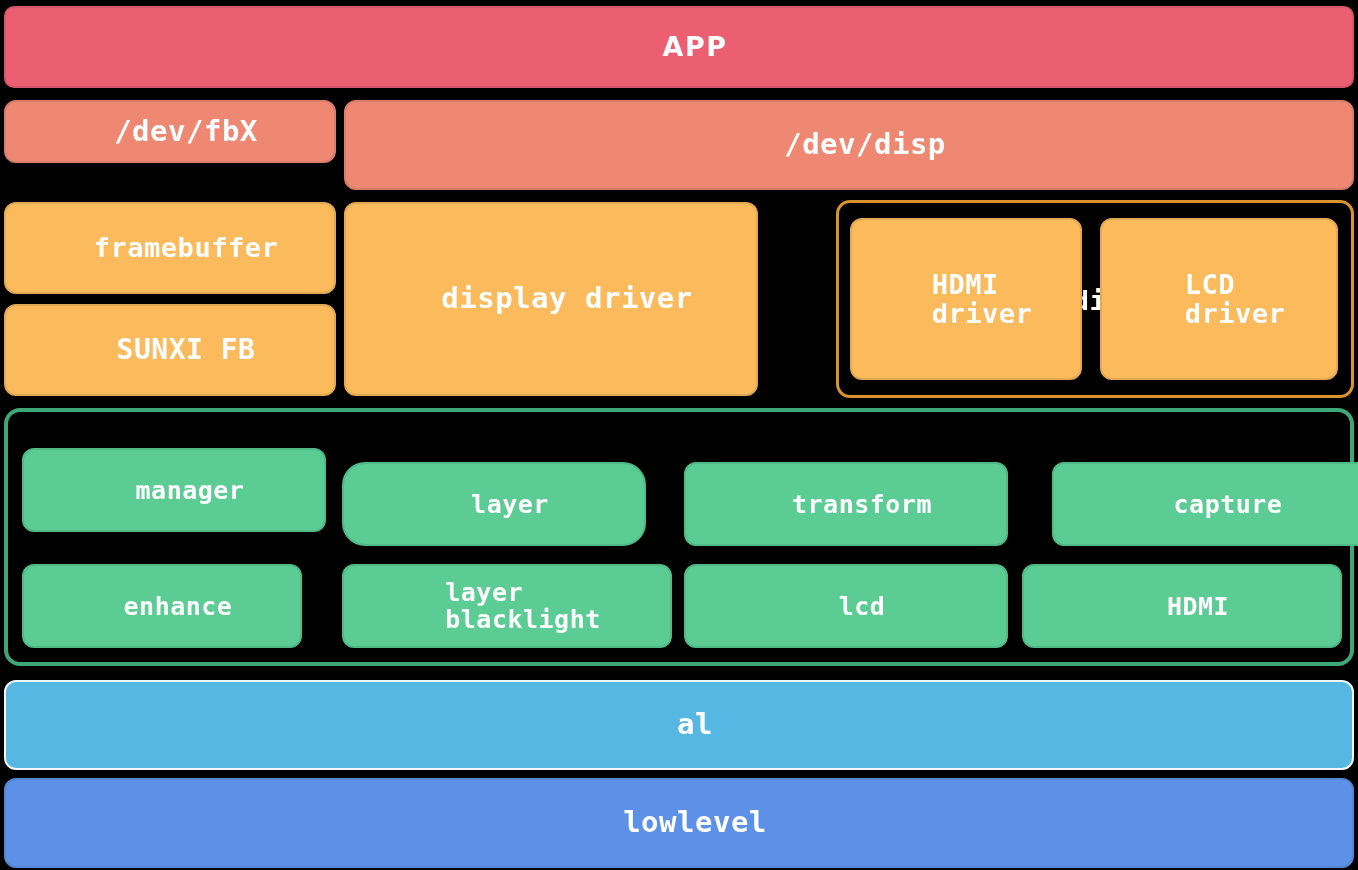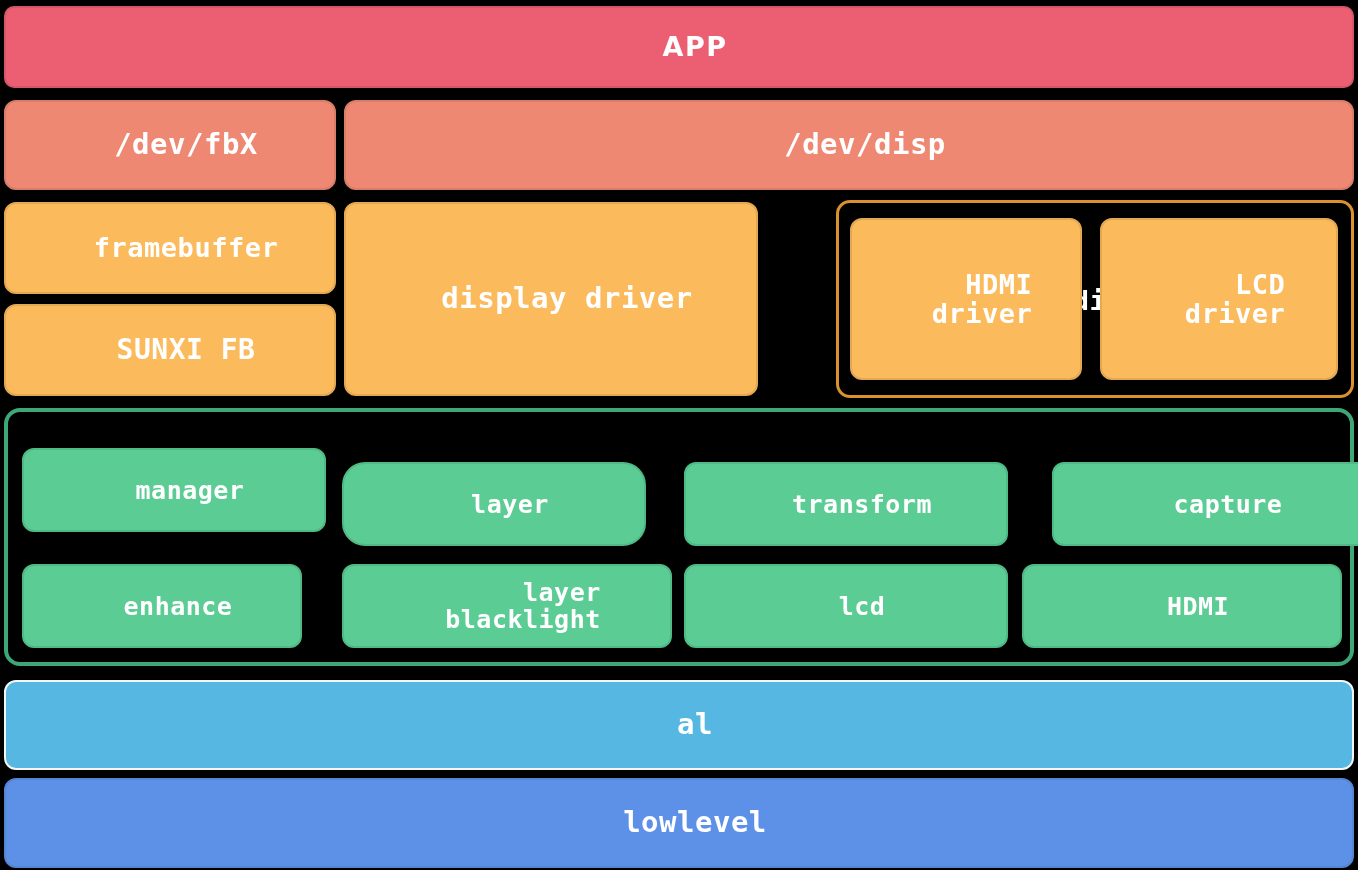--- a/index.html
+++ b/index.html
@@ -21,21 +21,21 @@
     background: #000000;
     box-sizing: border-box;
   }
 
   .box {
     position: absolute;
     box-sizing: border-box;
     display: flex;
     align-items: center;
     justify-content: center;
-    text-align: right;
+    text-align: left;
     color: #ffffff;
     font-weight: bold;
     border-radius: 12px;
     line-height: 1.08;
     letter-spacing: 0.5px;
     white-space: pre-line;
     overflow: hidden;
     padding-left: 32px;
   }
 
@@ -51,21 +51,21 @@
     font-family: "DejaVu Sans", "Liberation Sans", sans-serif;
     letter-spacing: 1.5px;
     border-radius: 10px;
   }
 
   
   .row-devfbx {
     left: 4px;
     top: 100px;
     width: 332px;
-    height: 90px;
+    height: 63px;
     background: #ee8872;
     border: 2px solid #d87d6a;
     font-size: 29px;
   }
   .row-devdisp {
     left: 344px;
     top: 100px;
     width: 1010px;
     height: 90px;
     background: #ee8872;

